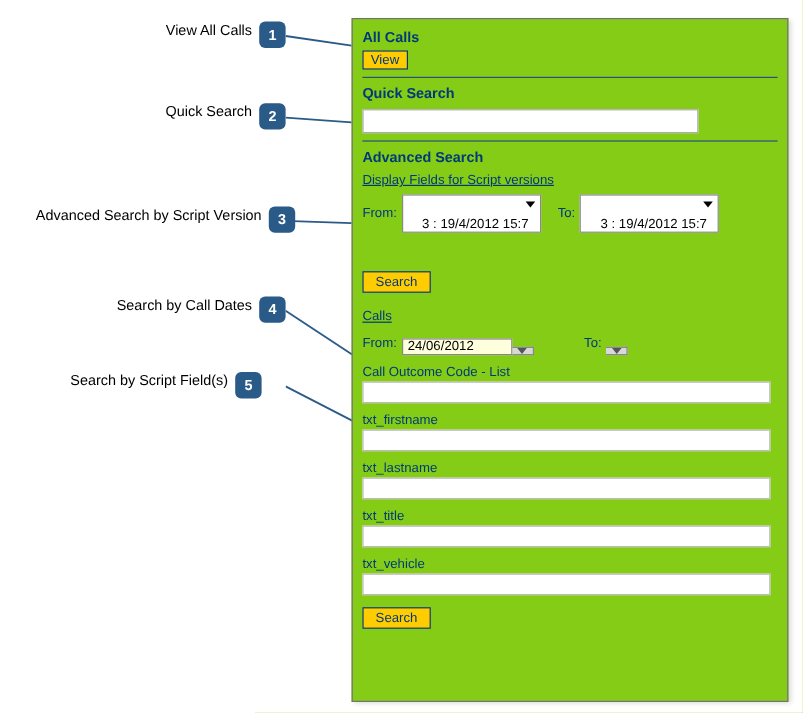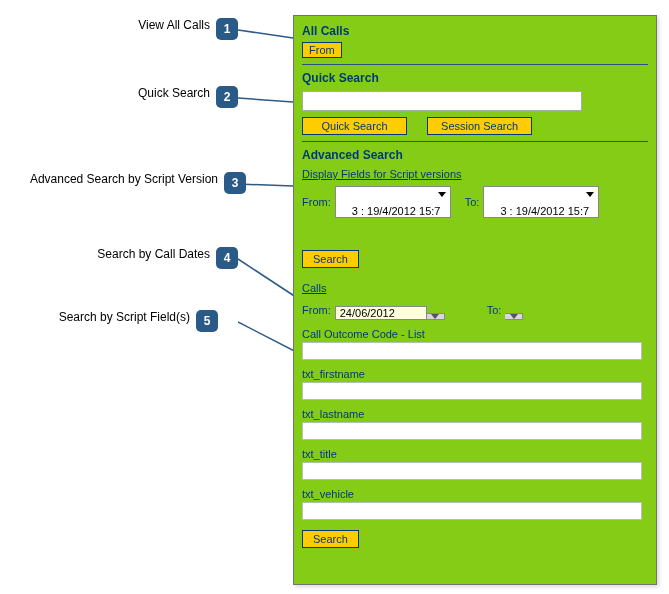--- a/index.html
+++ b/index.html
@@ -193,32 +193,27 @@
   <span class="callout-badge">5</span>
 </div>
 <svg class="connector" style="left:238px; top:320px;" width="72" height="40">
     <line x1="0" y1="2" x2="70" y2="38" stroke="#2a5a87" stroke-width="1.5"></line>
   </svg>
 
 <div class="panel">
 
   
   <div class="sec-title">All Calls</div>
-  <button class="btn btn-small">From</button>
+  <button class="btn btn-small">View</button>
   <hr class="divider">
 
   
   <div class="sec-title">Quick Search</div>
   <div class="row">
     <input type="text" class="text-input wide" value="" style="">
-  </div>
-  <div class="row">
-    <button class="btn" style="width:105px;">Quick Search</button>
-    <span style="display:inline-block; width:14px;"></span>
-    <button class="btn" style="width:105px;">Session Search</button>
   </div>
   <hr class="divider">
 
   
   <div class="sec-title">Advanced Search</div>
   <div class="row">
     <span class="link">Display Fields for Script versions</span>
   </div>
   <div class="row" style="display:flex; align-items:center; gap:4px;">
     <span class="lbl">From:</span>

